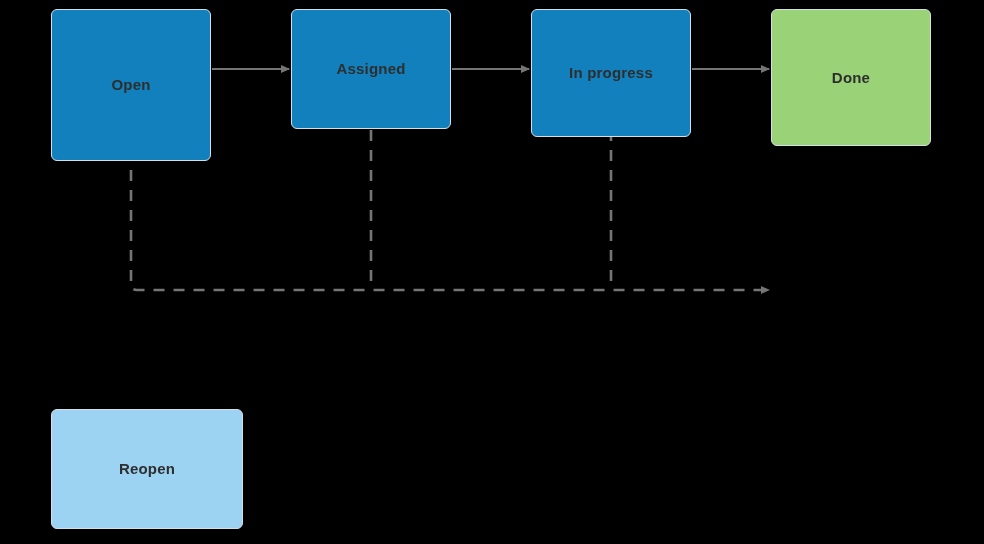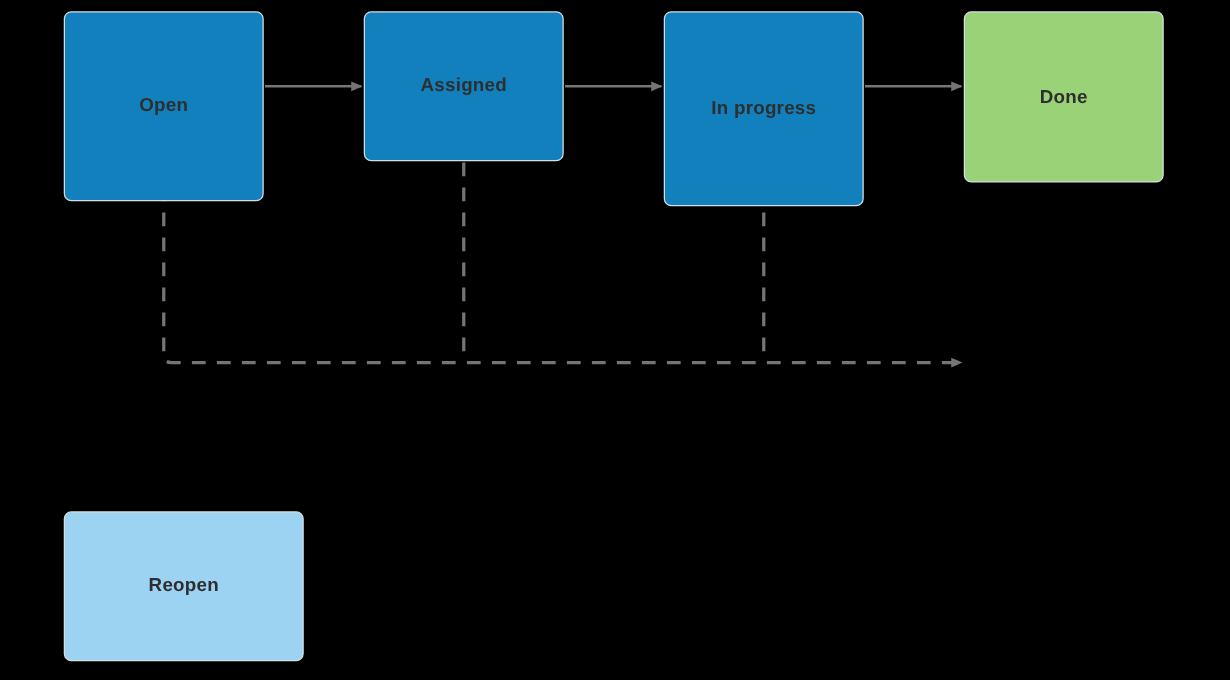--- a/index.html
+++ b/index.html
@@ -75,21 +75,21 @@
   </svg>
 
   <div class="node" id="node-open" style="left:51px; top:9px; width:160px; height:152px; background:#1180BC;">
     <span class="node-label">Open</span>
   </div>
 
   <div class="node" id="node-assigned" style="left:291px; top:9px; width:160px; height:120px; background:#1180BC;align-items:center;">
     <span class="node-label">Assigned</span>
   </div>
 
-  <div class="node" id="node-in-progress" style="left:531px; top:9px; width:160px; height:156px; background:#1180BC;">
+  <div class="node" id="node-in-progress" style="left:531px; top:9px; width:160px; height:128px; background:#1180BC;">
     <span class="node-label">In progress</span>
   </div>
 
   <div class="node" id="node-done" style="left:771px; top:9px; width:160px; height:137px; background:#9AD277;">
     <span class="node-label">Done</span>
   </div>
 
 
   <div class="node" id="node-reopen" style="left:51px; top:409px; width:192px; height:120px; background:#9CD3F2;">
     <span class="node-label">Reopen</span>

